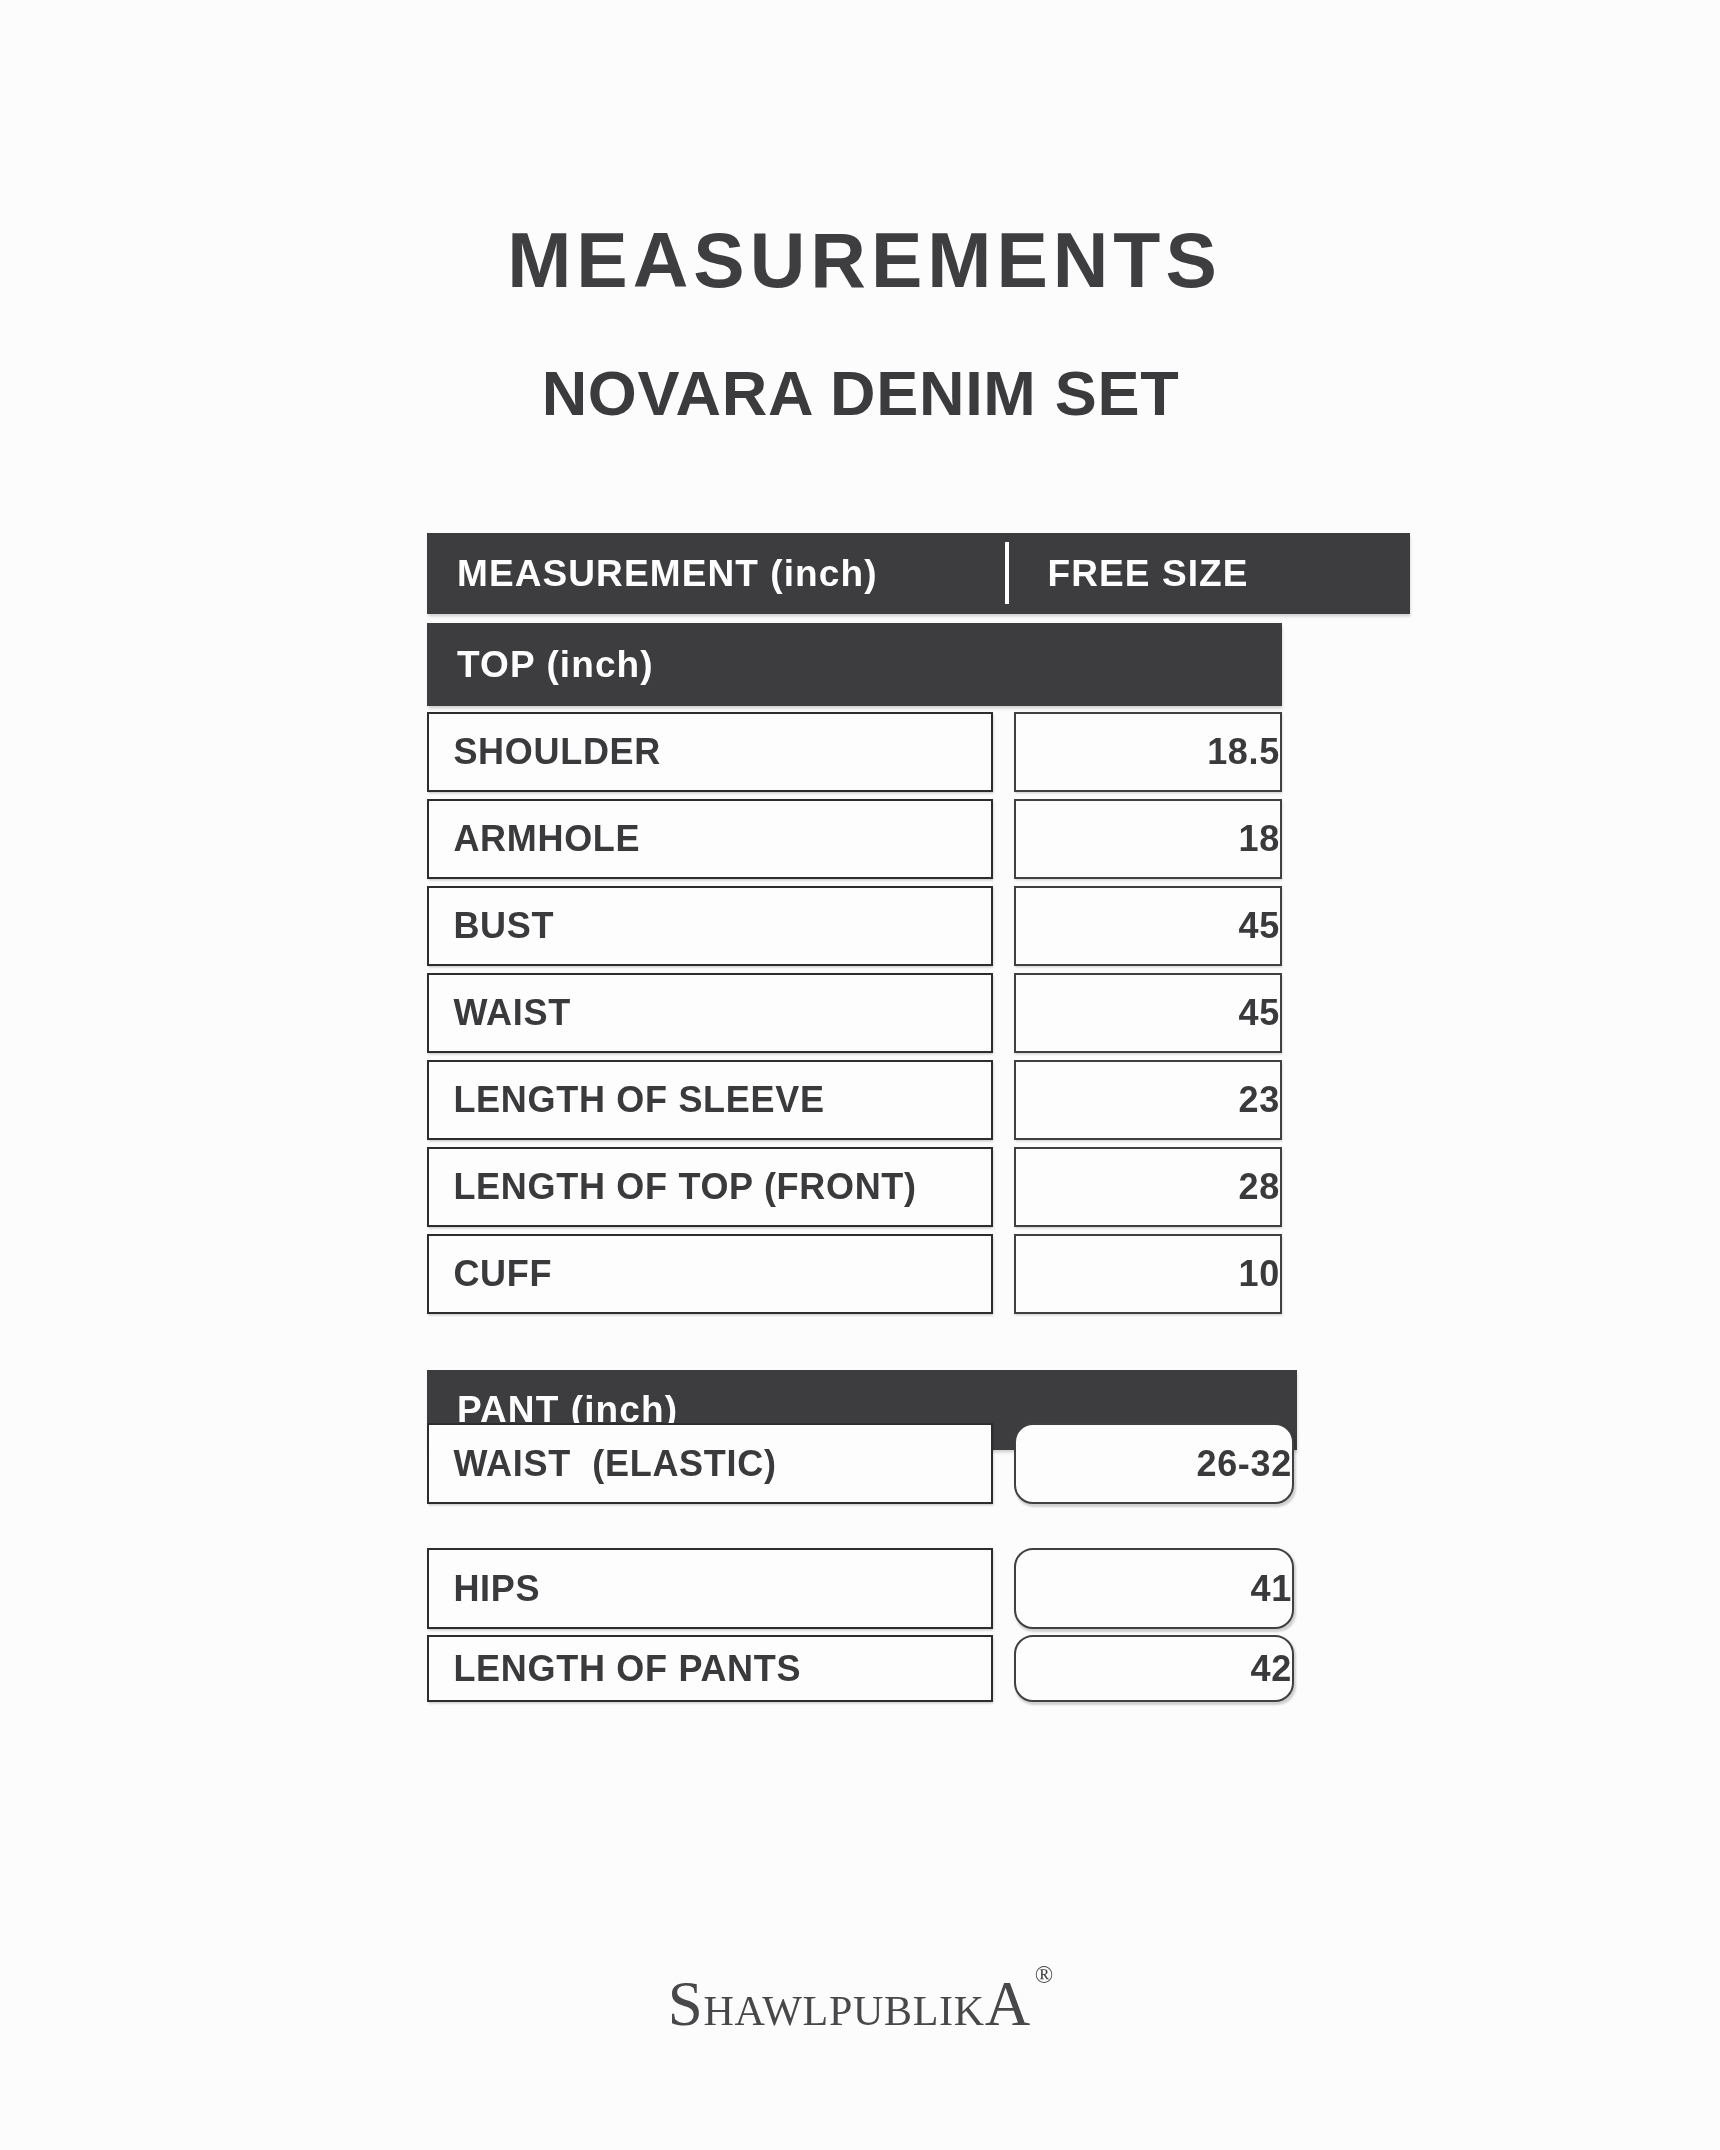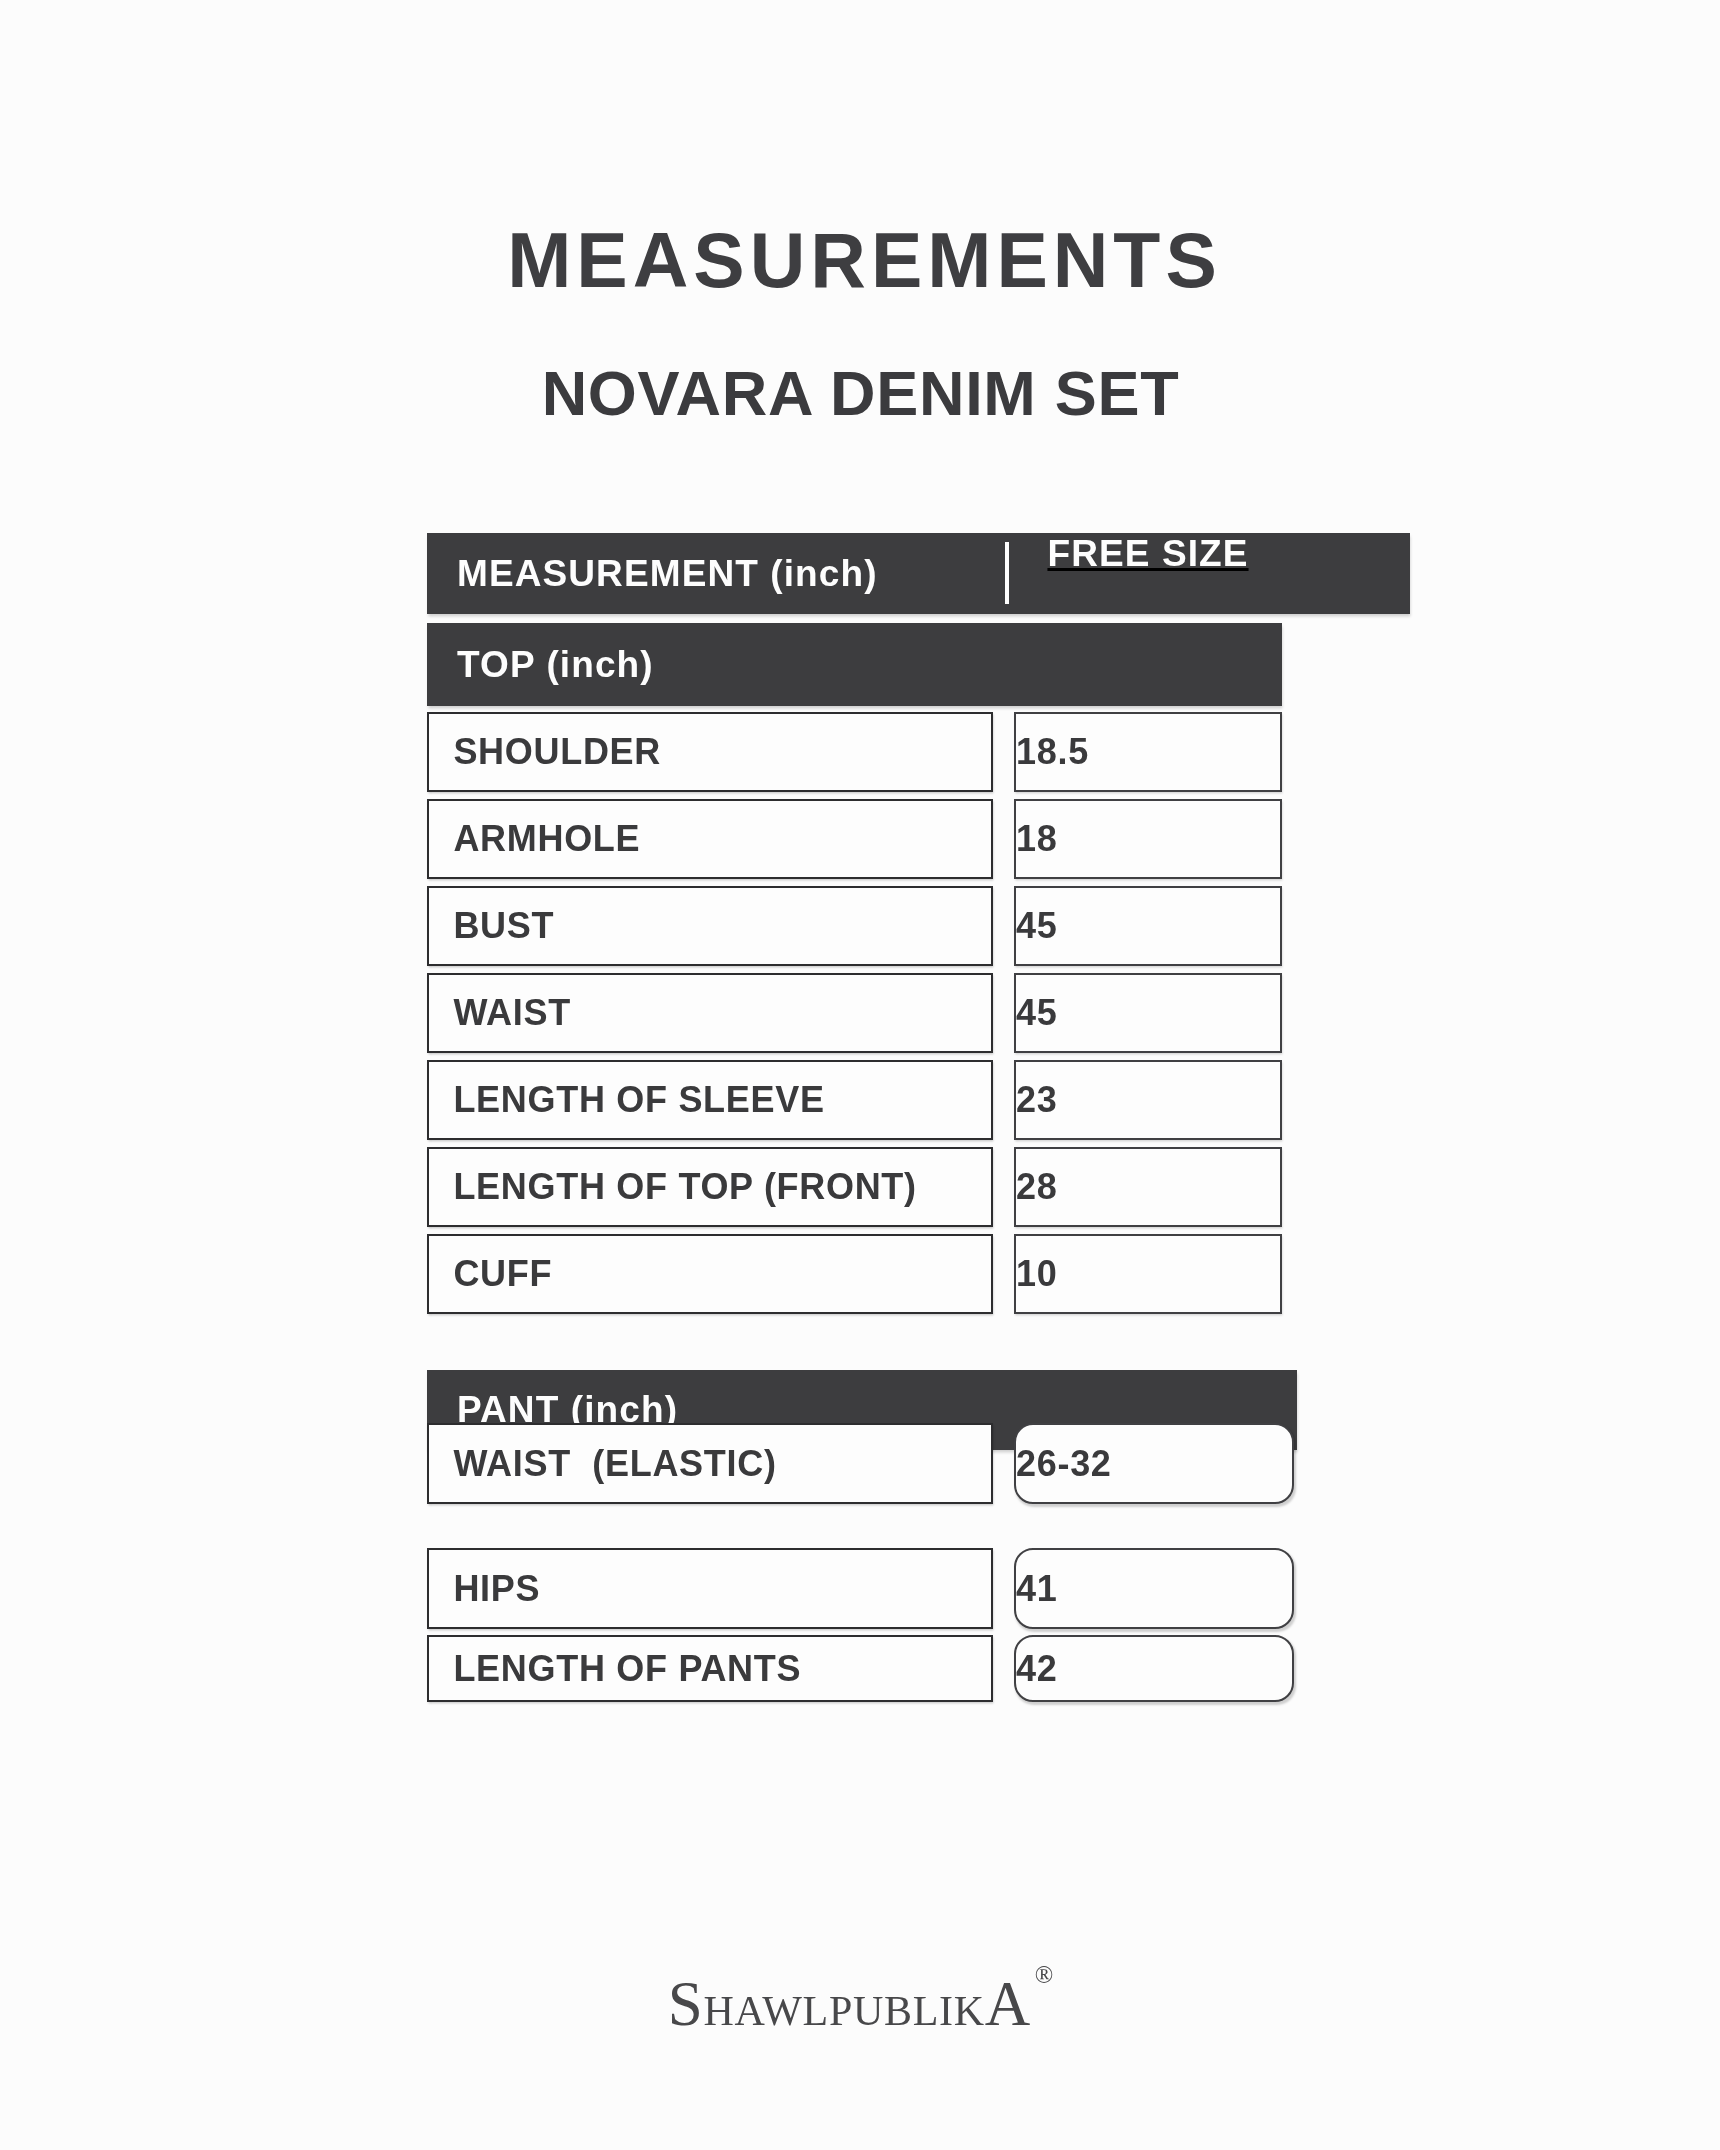--- a/index.html
+++ b/index.html
@@ -53,21 +53,21 @@
     white-space: pre;
   }
   .header-bar { top: 0; width: 983px; height: 81px; }
   .header-divider {
     position: absolute; left: 578px; top: 9.3px;
     width: 4.3px; height: 62px;
     background: #ffffff;
   }
   .header-size {
     position: absolute; left: 587px; top: 0; width: 268px; height: 81px;
-    display: flex; align-items: flex-start; justify-content: center; text-decoration: underline;
+    display: flex; align-items: center; justify-content: center;
   }
   .section-bar-top  { top: 90px;  width: 855px; height: 83px; }
   .section-bar-pant { top: 837px; width: 870px; height: 80px; }
 
   .row { position: absolute; left: 0; width: 100%; }
   .label-box {
     position: absolute; left: 0; top: 0;
     width: 566px; height: 100%;
     box-sizing: border-box;
     background: #fdfdfd;
@@ -81,21 +81,21 @@
     letter-spacing: 0.7px;
     color: #3a3a3c;
     white-space: pre;
   }
   .value-box {
     position: absolute; left: 587px; top: 0;
     height: 100%;
     box-sizing: border-box;
     background: #fdfdfd;
     border: 2.2px solid #404043;
-    display: flex; align-items: center; justify-content: flex-start;
+    display: flex; align-items: center; justify-content: flex-end;
     box-shadow: 1.4px 2.2px 2.2px rgba(0,0,0,0.18);
   }
   .value-box span {
     font-size: 36px; font-weight: 700;
     letter-spacing: 0.7px;
     color: #3a3a3c;
   }
   .row-top  .value-box { width: 268px; }
   .row-pant .value-box { width: 280px; border-radius: 19px; }
 

